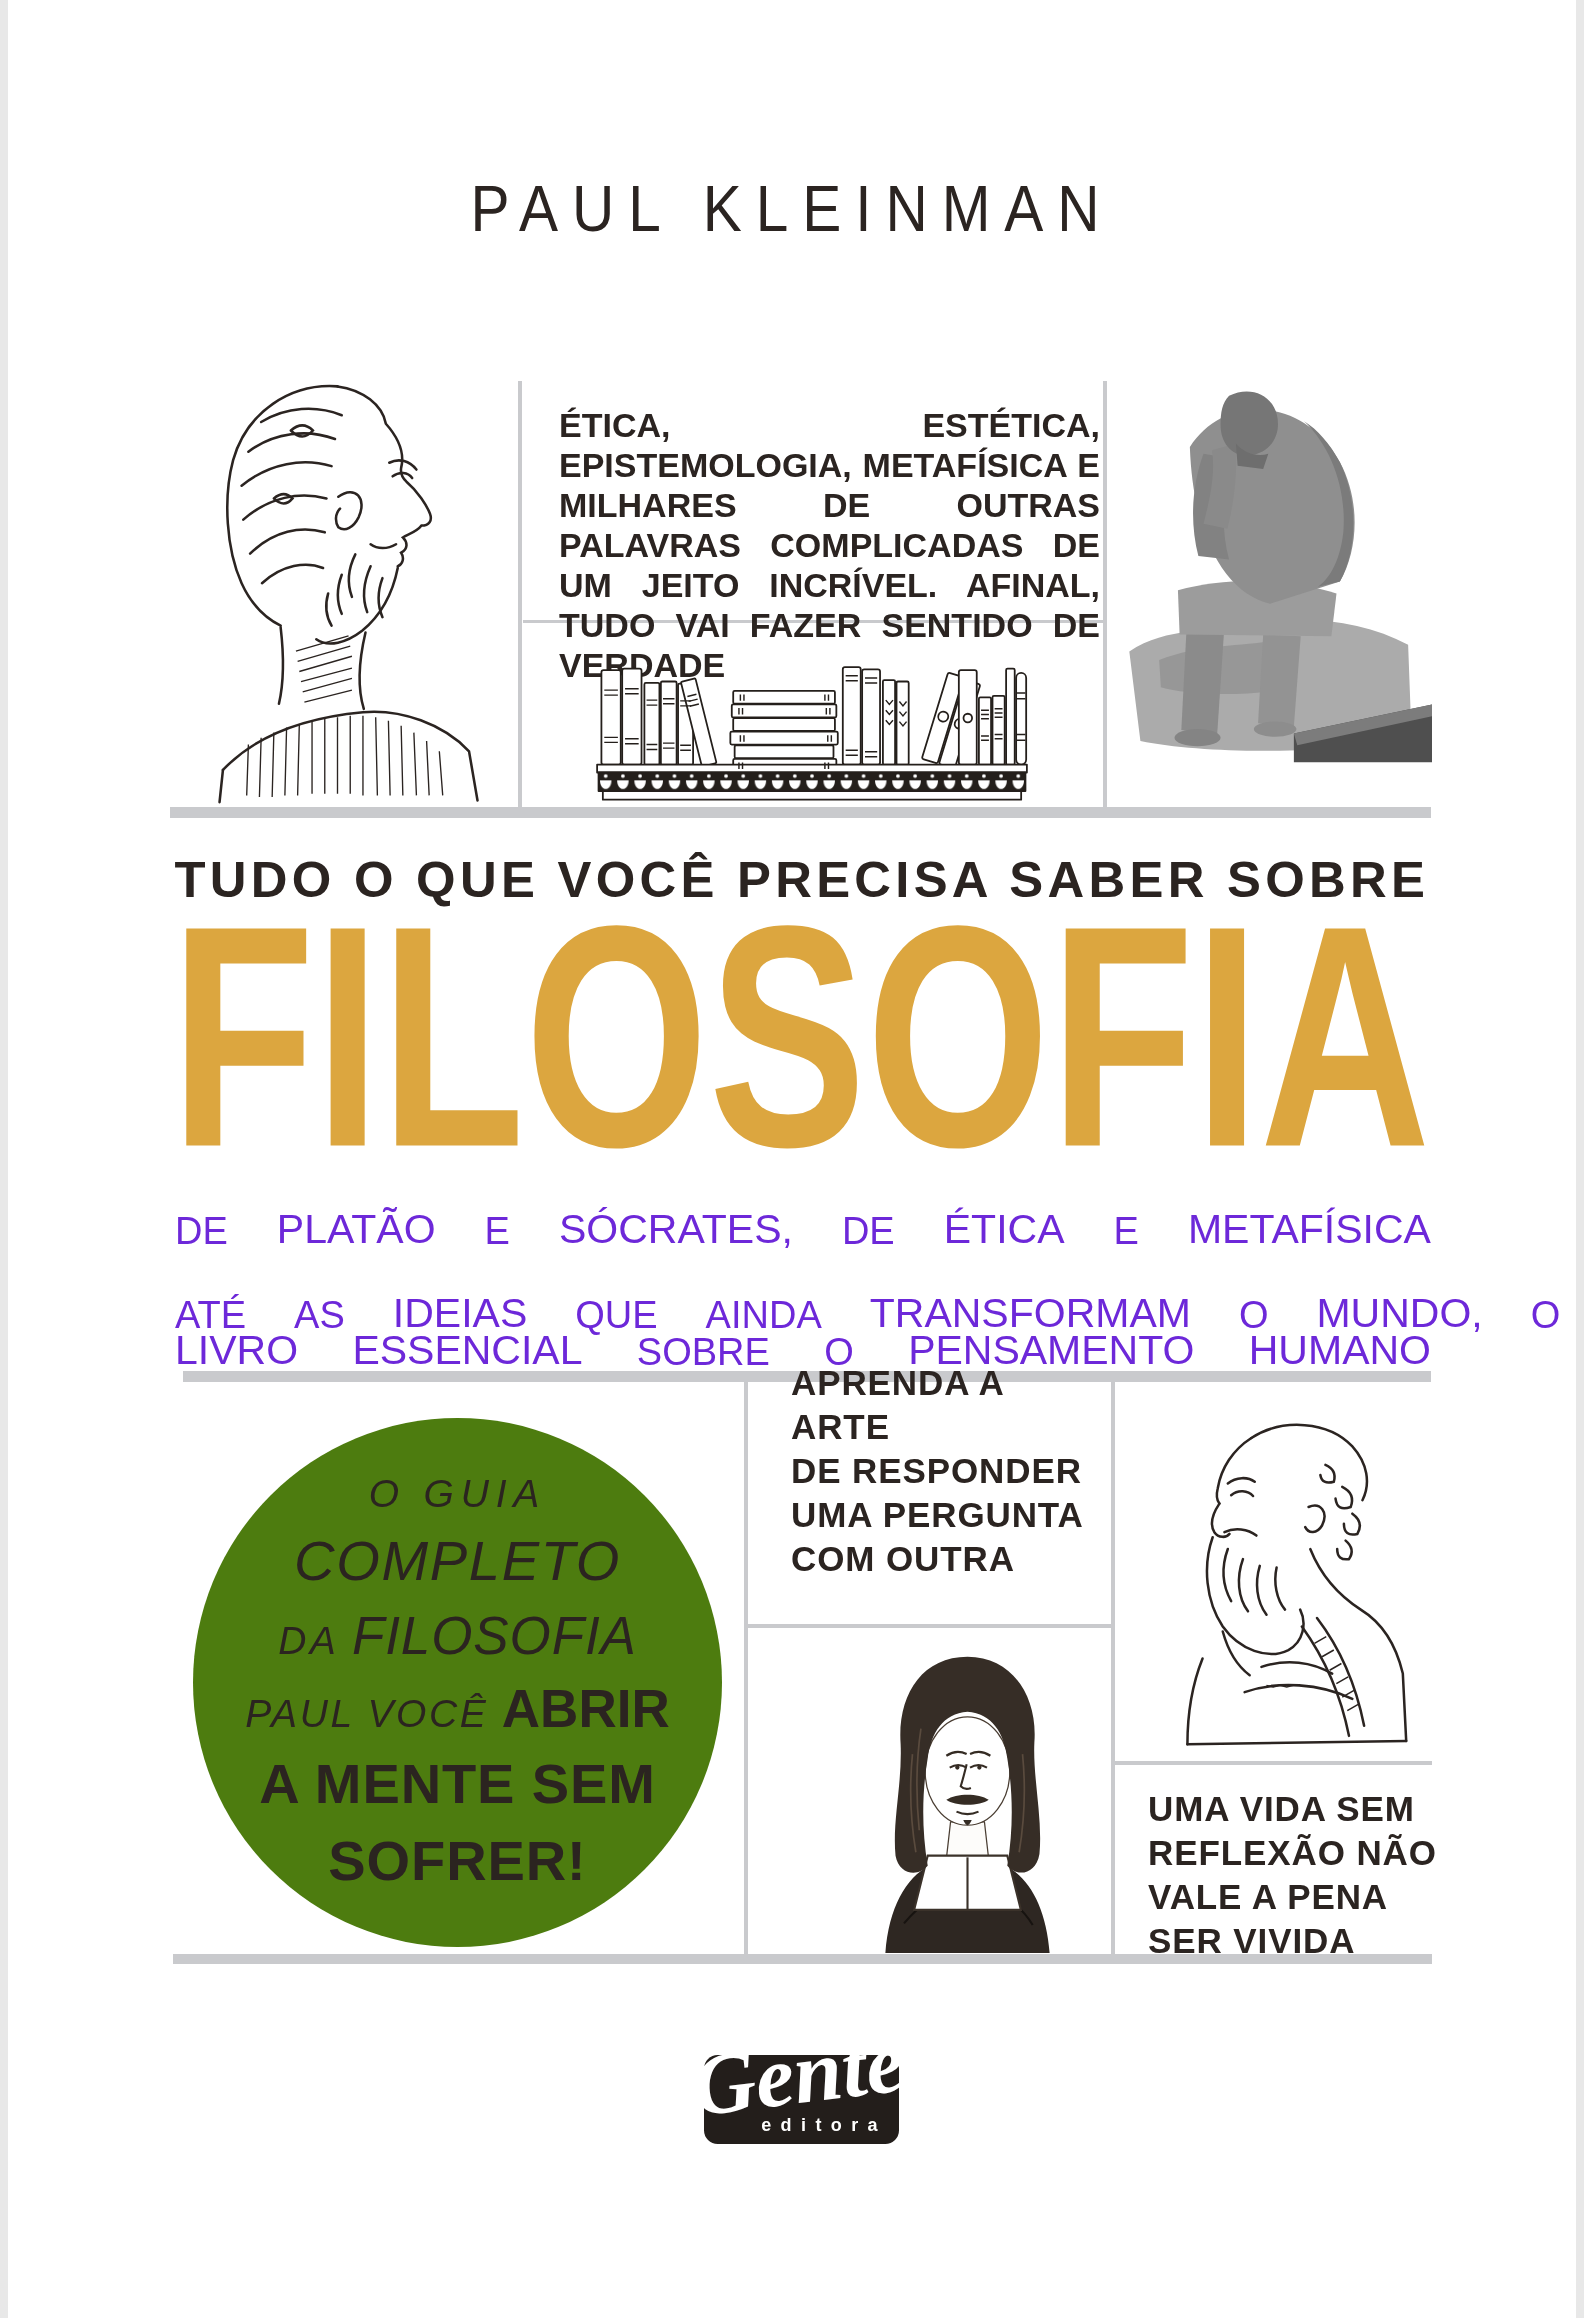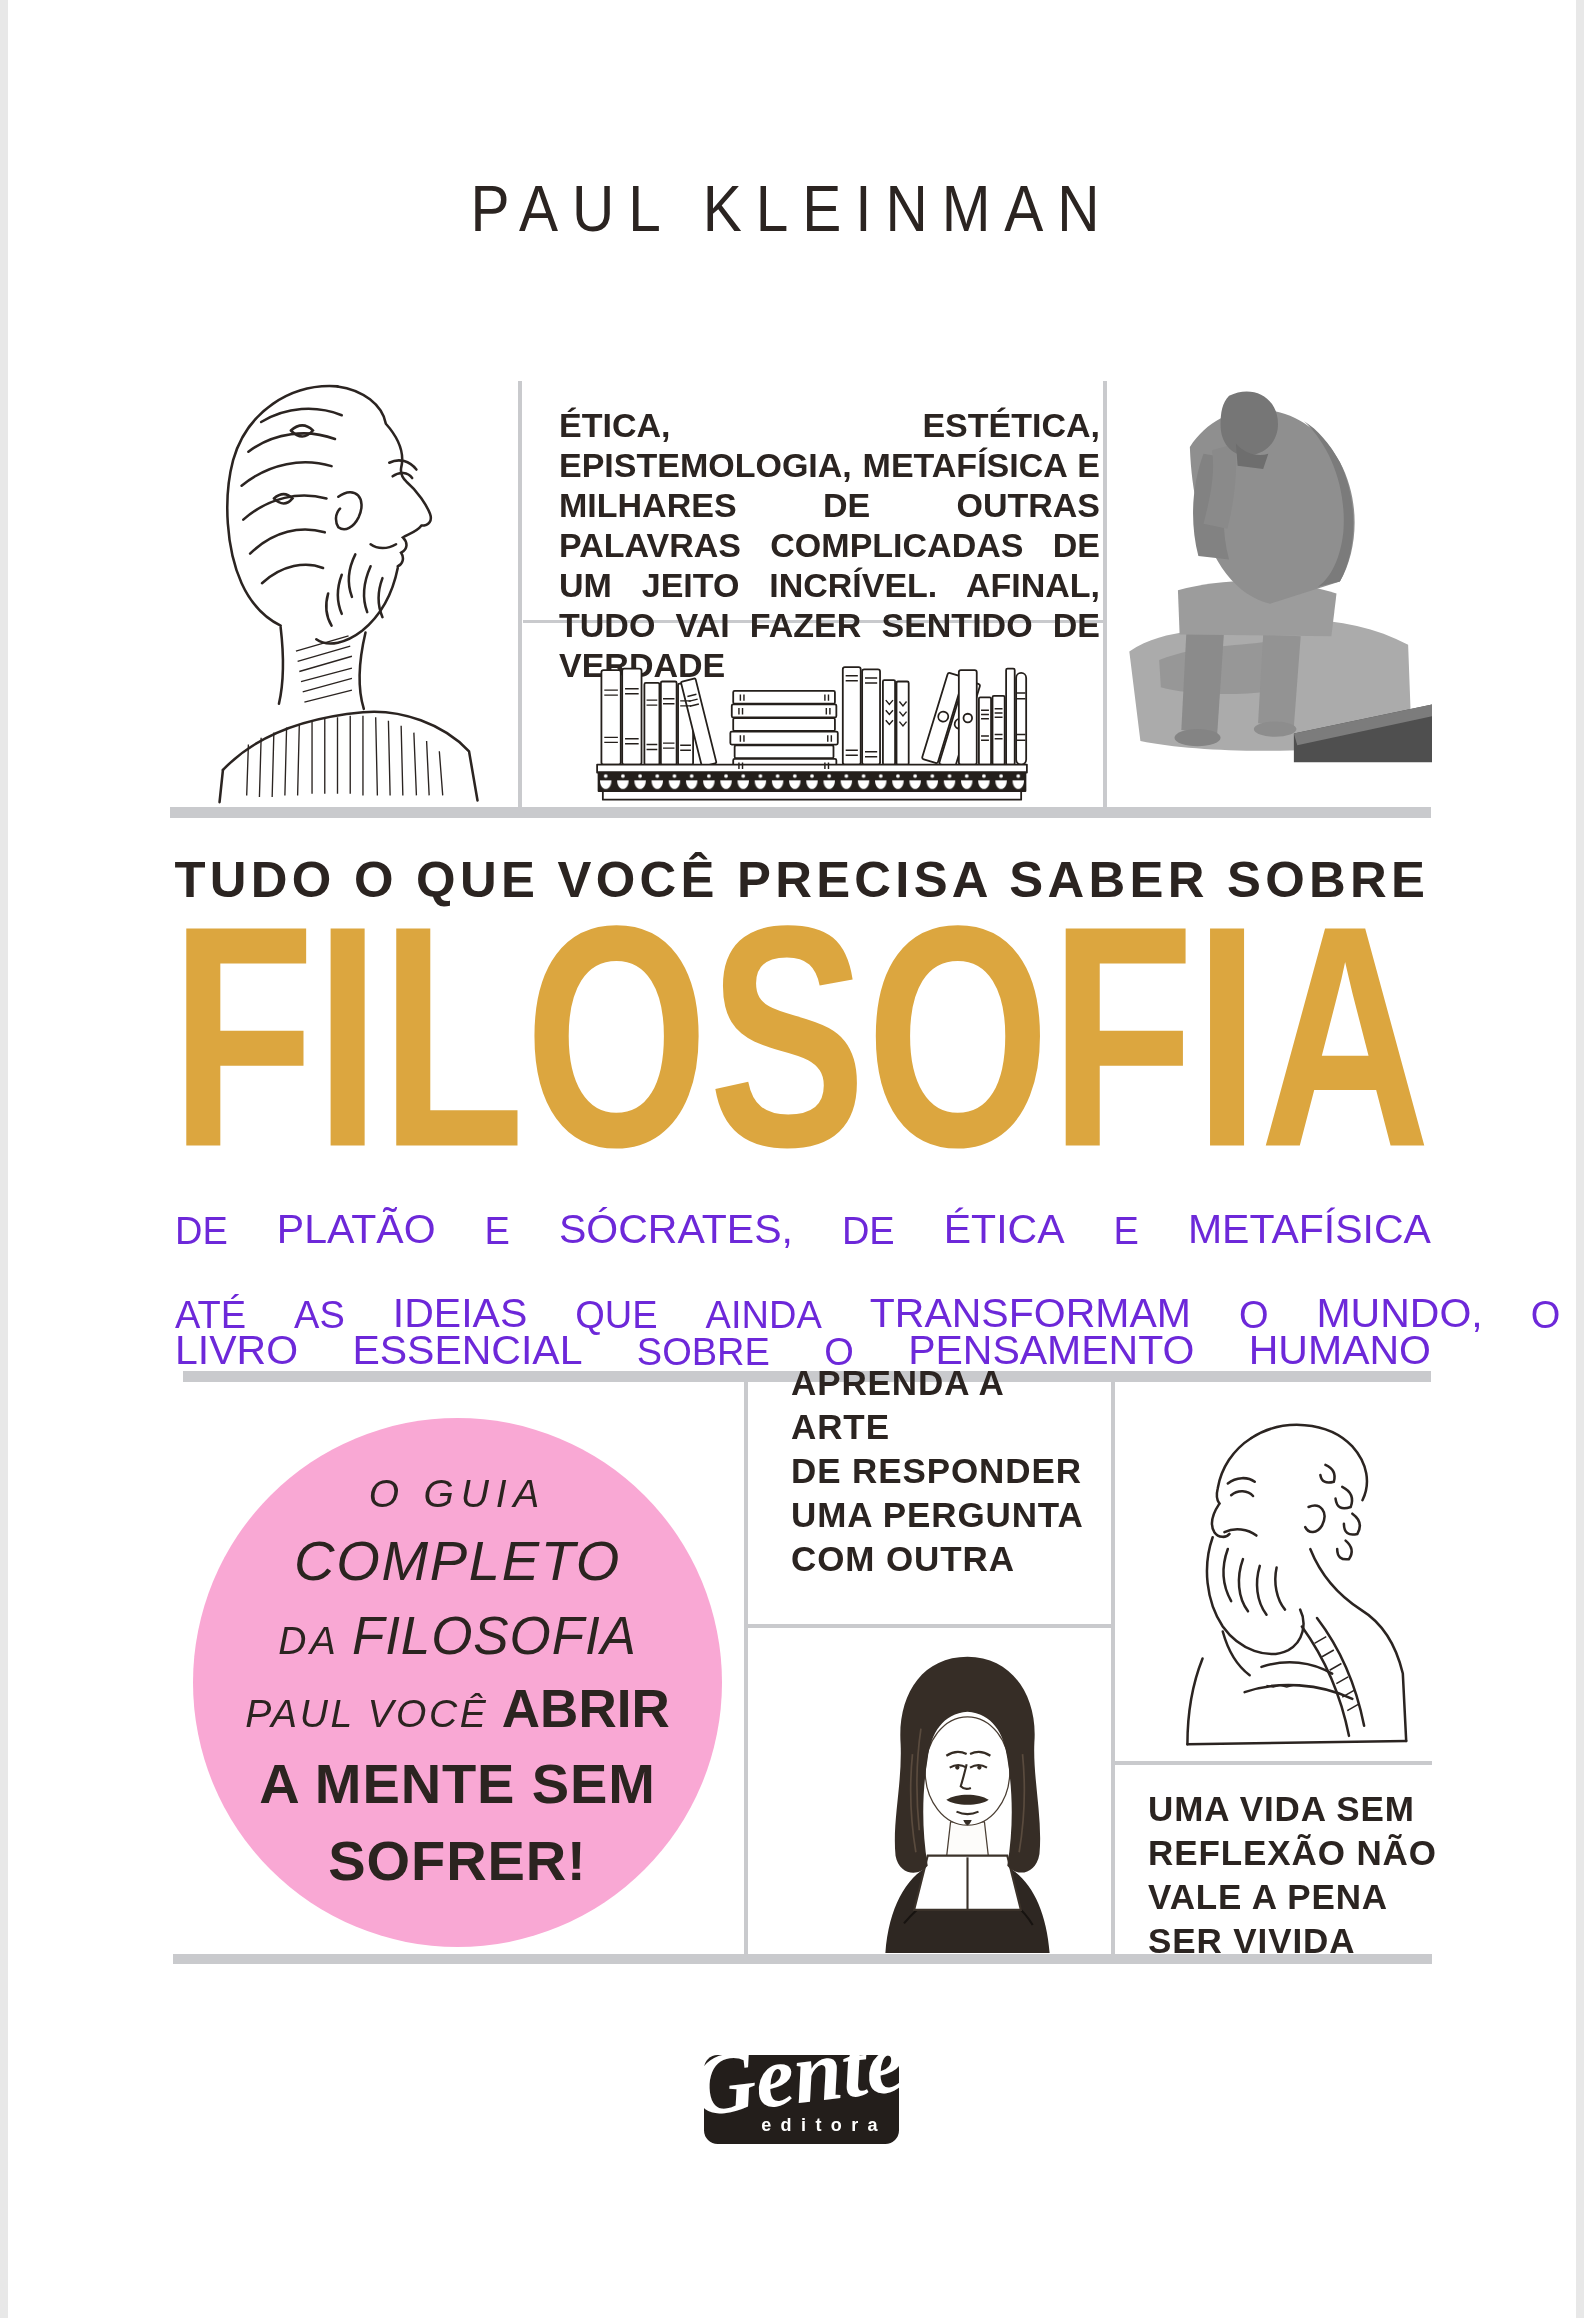--- a/index.html
+++ b/index.html
@@ -29,21 +29,21 @@
   .subtitle-line{
     position:absolute;left:167px;width:1256px;height:53px;
     display:flex;justify-content:space-between;align-items:flex-end;
     font-weight:bold;font-size:49px;color:#6d28d9;white-space:pre;
   }
   .tok-light{font-size:38px;font-weight:normal;}
   .tok-bold{font-size:41px;font-weight:normal;}
   
   .badge{
     left:185px;top:1418px;width:529px;height:529px;border-radius:50%;
-    background:#f9a8d4;display:flex;flex-direction:column;align-items:center;
+    background:#4d7c0f;display:flex;flex-direction:column;align-items:center;
     text-align:center;color:#2b2420;padding-top:0;box-sizing:border-box;
     justify-content:center;gap:12px;
   }
   .badge .l1{font-style:italic;font-size:39px;letter-spacing:6.8px;}
   .badge .l2{font-style:italic;font-size:56px;letter-spacing:1.7px;}
   .badge .l3 .small{font-style:italic;font-size:39px;letter-spacing:3.4px;}
   .badge .l3 .big{font-style:italic;font-size:53px;letter-spacing:0.9px;}
   .badge .l4 .small{font-style:italic;font-size:39px;letter-spacing:2.6px;}
   .badge .l4 .strong{font-style:normal;font-weight:bold;font-size:53px;}
   .badge .l5,.badge .l6{font-weight:bold;font-size:56px;letter-spacing:0.9px;}

